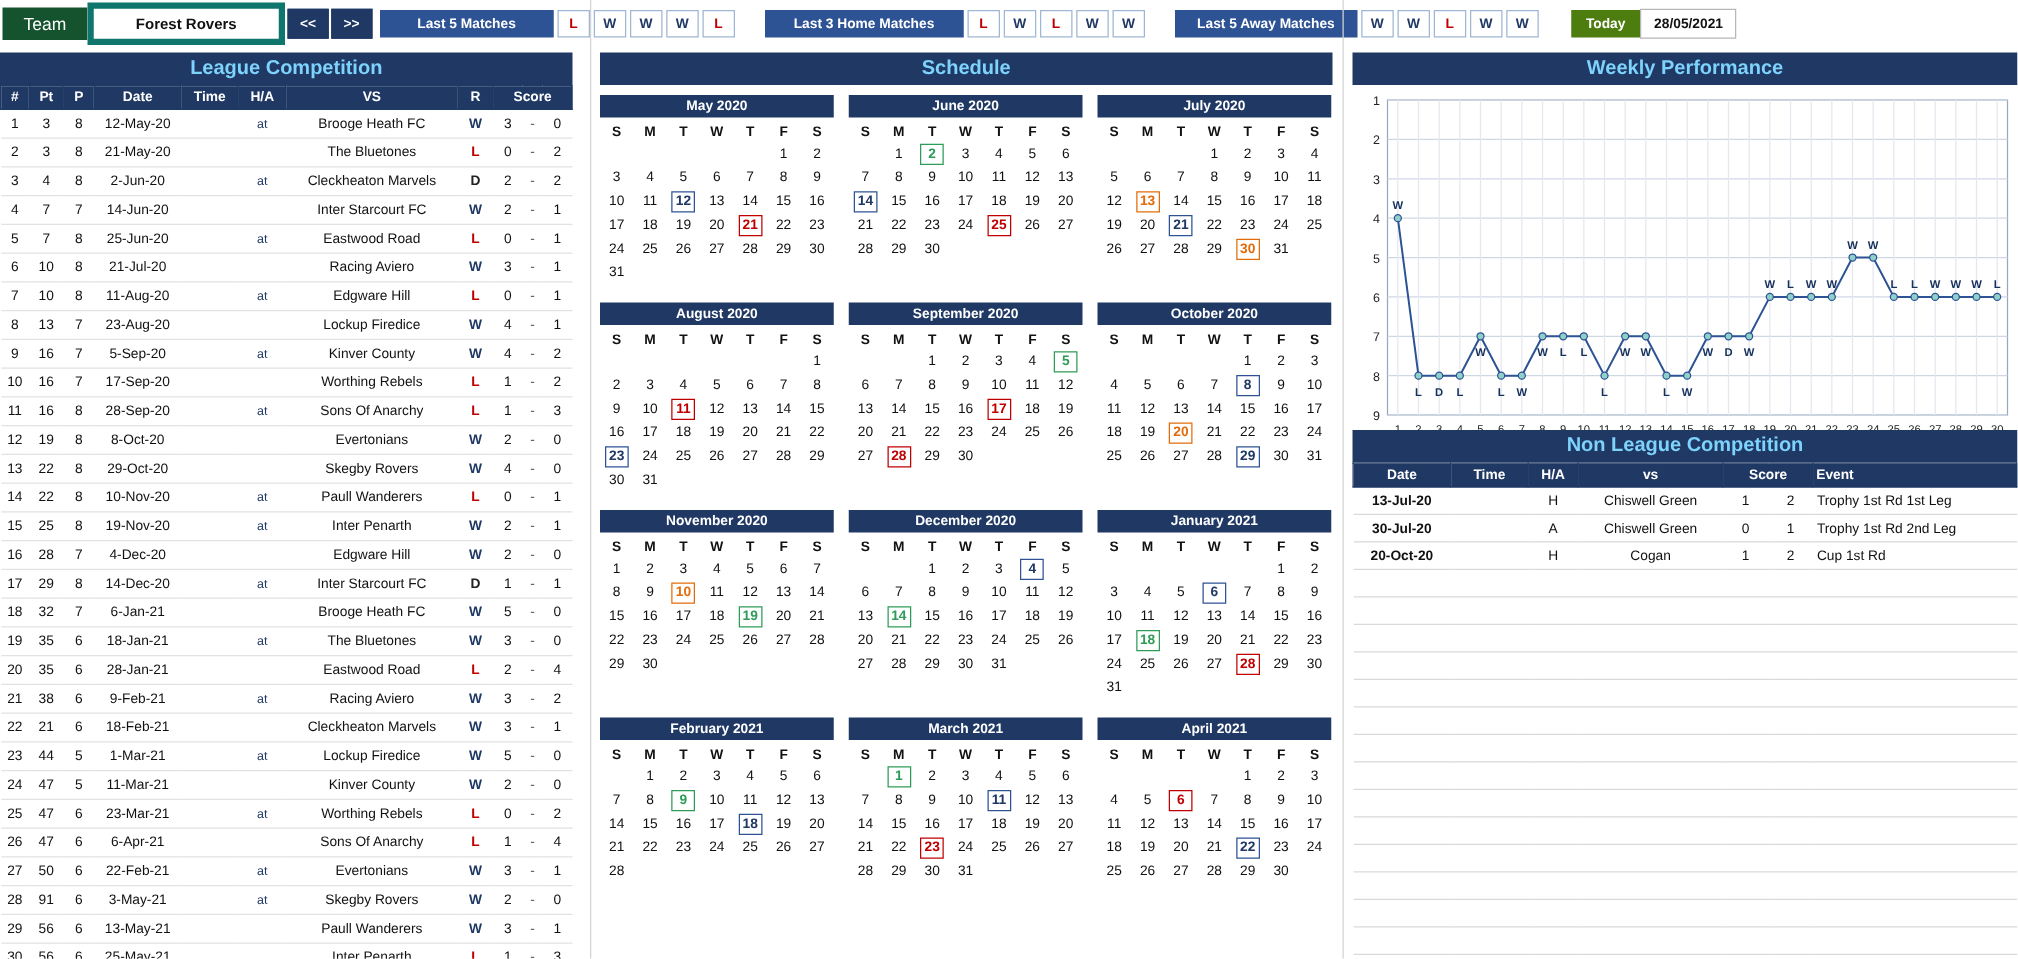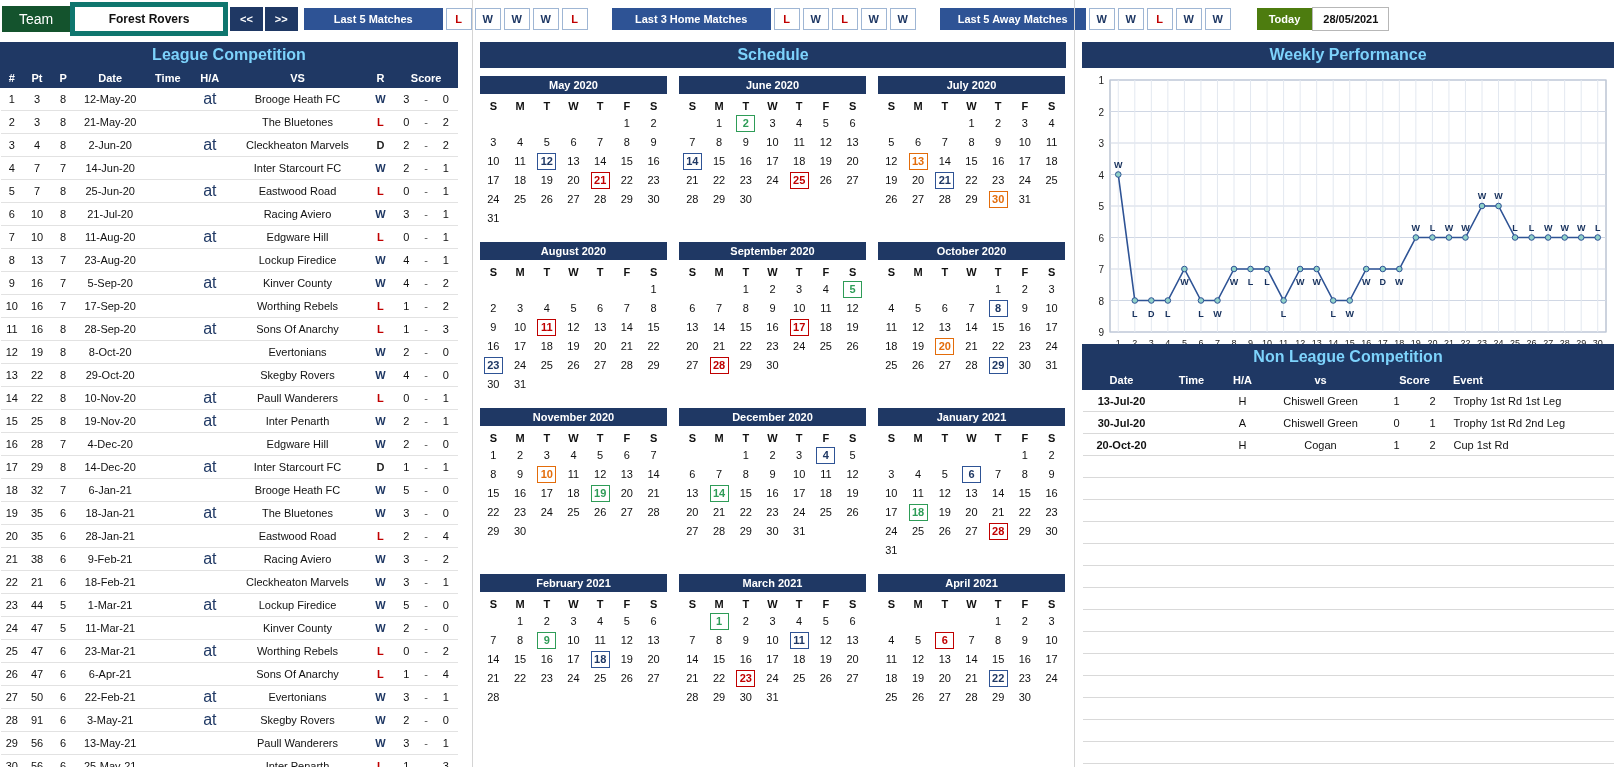--- a/index.html
+++ b/index.html
@@ -25,21 +25,21 @@
   
   .league{position:absolute;left:0;top:42px;width:458px;}
   table.lg{border-collapse:collapse;width:100%;font-size:11px;}
   table.lg th{background:#1f3864;color:#fff;font-weight:bold;font-size:11px;padding:3px 2px;border:1px solid #1f3864;}
   table.lg td{border-bottom:1px solid #e2e2e2;padding:2px 3px;height:18px;}
   .c-num{text-align:center;width:18px;color:#111;}
   .c-pt{text-align:center;width:24px;}
   .c-p{text-align:center;width:22px;}
   .c-date{text-align:center;width:74px;}
   .c-time{text-align:center;width:44px;}
-  .c-ha{text-align:center;width:36px;color:#1f3864;font-size:16px;}
+  .c-ha{text-align:center;width:36px;color:#1f3864;font-size:10px;}
   .c-vs{text-align:center;width:150px;}
   .c-r{text-align:center;width:26px;font-weight:bold;}
   .c-sc{text-align:center;width:20px;}
   .c-dash{text-align:center;width:12px;color:#555;}
   .W{color:#1f3864;font-weight:bold;}
   .L{color:#c00000;font-weight:bold;}
   .D{color:#222;font-weight:bold;}
 
   
   .schedule{position:absolute;left:480px;top:42px;width:586px;}

